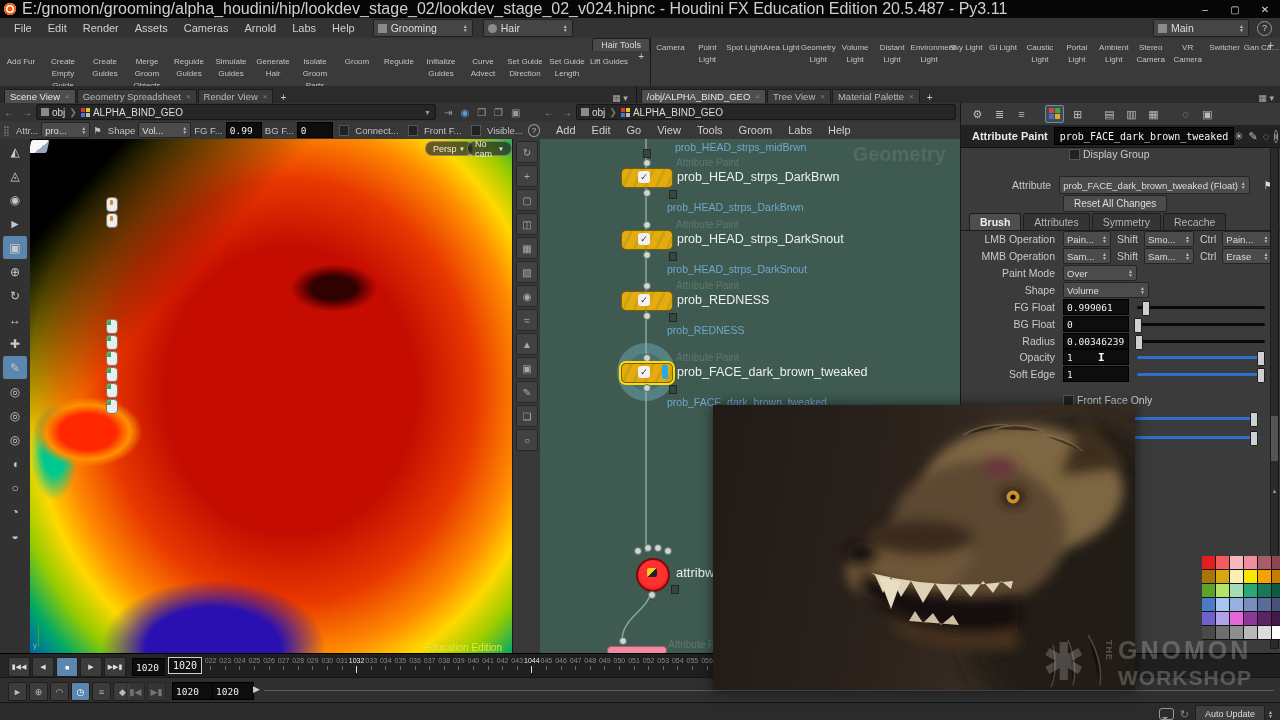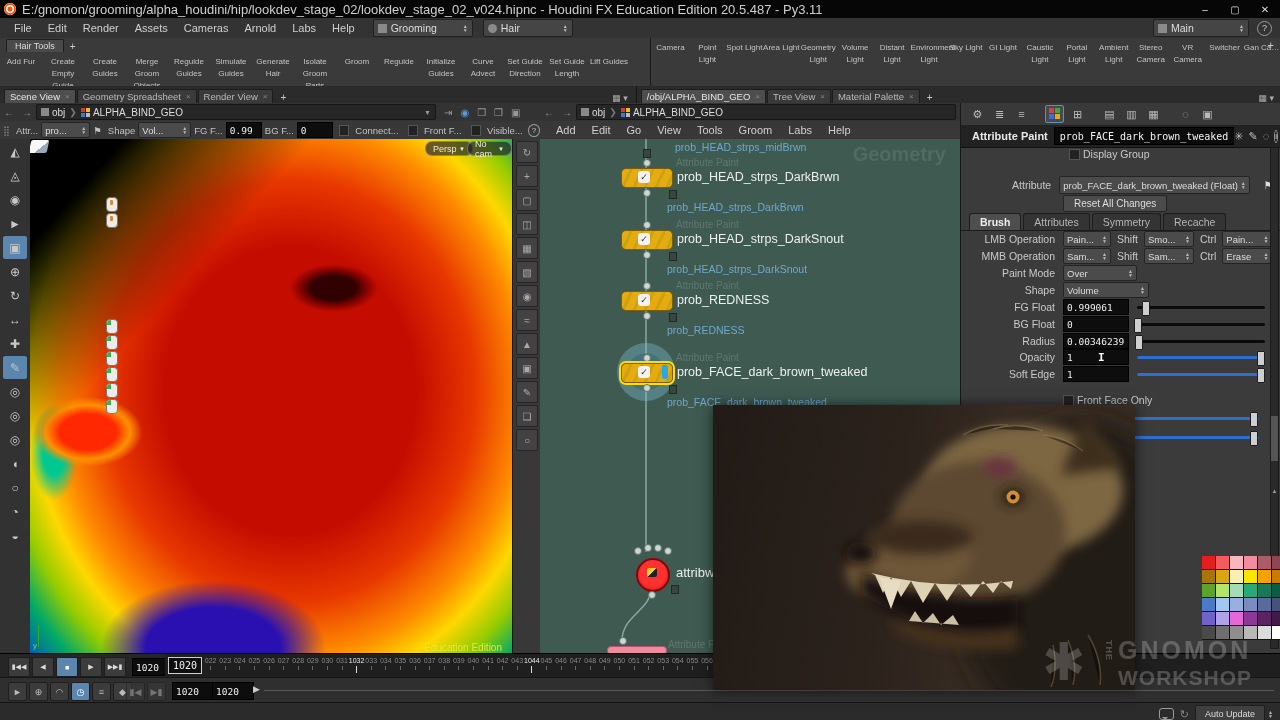--- a/index.html
+++ b/index.html
@@ -5,32 +5,32 @@
   html,body{margin:0;padding:0;background:#111;}
   #app{position:relative;width:1280px;height:720px;background:#2e2e2e;overflow:hidden;
        font-family:"Liberation Sans",sans-serif;color:#c8c8c8;font-size:11px;cursor:default;}
   .abs{position:absolute;}
   .row{display:flex;align-items:center;}
 
   
   #titlebar{left:0;top:0;width:1280px;height:18px;background:#060606;display:flex;align-items:center;}
   #hlogo{width:12px;height:12px;margin:0 6px 0 4px;border-radius:50%;background:#f4570f;
          box-shadow:inset 0 0 0 2px #f4570f, inset 0 0 0 3.5px #fff;}
-  #wintitle{font-size:13px;color:#cfcfcf;white-space:nowrap;}
+  #wintitle{font-size:16px;color:#cfcfcf;white-space:nowrap;}
   .winbtn{width:30px;text-align:center;color:#ddd;font-size:10px;}
   #menubar{left:0;top:18px;width:1280px;height:20px;background:#333;display:flex;align-items:center;border-bottom:1px solid #1d1d1d;}
   .menu-item{padding:0 8px;color:#cfcfcf;font-size:11px;}
   .pill{display:flex;align-items:center;background:#454545;border:1px solid #202020;border-radius:2px;height:16px;padding:0 4px;margin-left:10px;color:#ddd;font-size:10.5px;}
   .pill .picon{width:9px;height:9px;margin-right:4px;background:#8a8a8a;display:inline-block;}
   .stepper{display:inline-flex;flex-direction:column;margin-left:6px;color:#bbb;font-size:5px;line-height:4px;}
   .qcircle{display:inline-flex;align-items:center;justify-content:center;width:13px;height:13px;border:1px solid #999;border-radius:50%;font-size:9px;color:#ccc;}
 
   
   #shelf{left:0;top:38px;width:1280px;height:48px;background:#3a3a3a;border-bottom:1px solid #141414;}
-  .shelf-tab-row{height:14px;display:flex;align-items:flex-end;padding-left:6px;}
+  .shelf-tab-row{height:14px;display:flex;align-items:flex-end;padding-left:6px;flex-direction:column;}
   .shelf-tab{background:#4a4a4a;border:1px solid #1f1f1f;border-bottom:none;color:#ddd;font-size:9px;padding:1px 8px;border-radius:2px 2px 0 0;}
   .shelf-tab.dim{background:#383838;color:#aaa;}
   .shelf-plus{color:#ccc;font-size:10px;padding:0 6px;}
   .shelf-tools{display:flex;align-items:flex-start;padding-top:2px;}
   .shelf-tool{width:42px;text-align:center;}
   .shelf-right .shelf-tool{width:37px;}
   .tool-blob{width:15px;height:13px;margin:0 auto;border-radius:45% 55% 50% 50%;}
   .tool-label{font-size:8px;line-height:8px;height:17px;overflow:hidden;color:#c4c4c4;margin-top:1px;}
   #shelf-div{left:650px;top:38px;width:1px;height:48px;background:#1a1a1a;}
 

